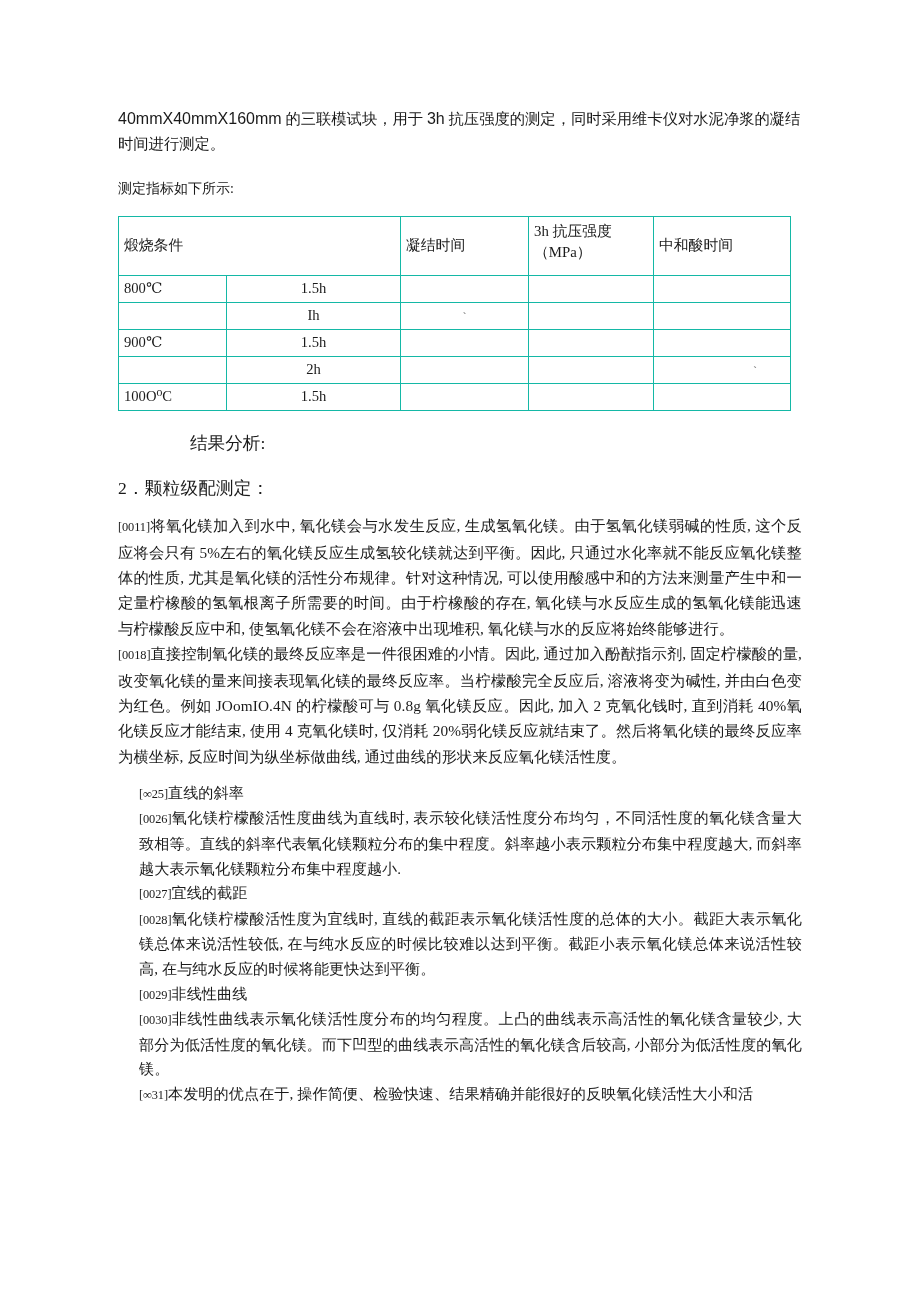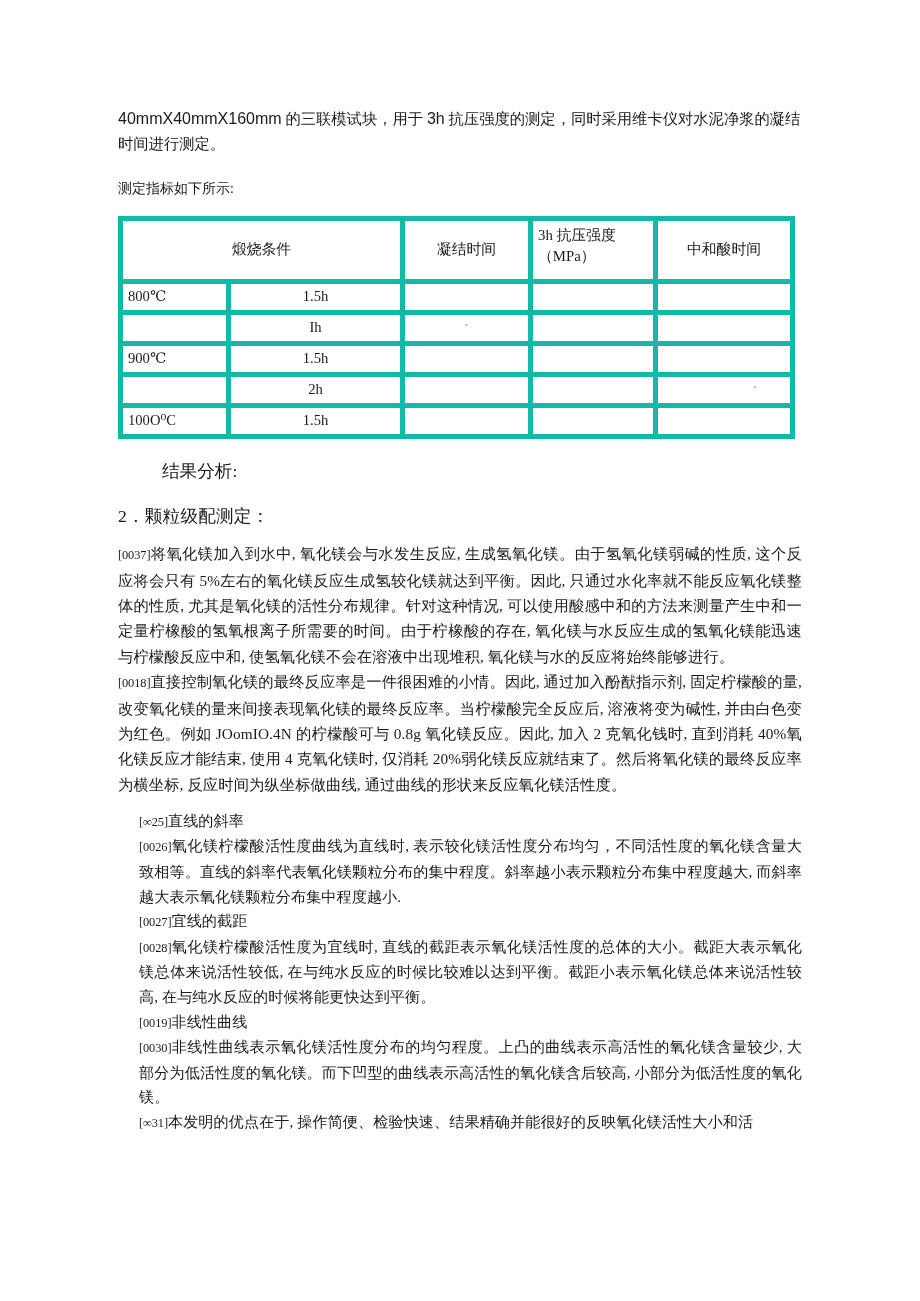--- a/index.html
+++ b/index.html
@@ -52,21 +52,21 @@
   }
   .latin {
     font-family: "Liberation Sans", "DejaVu Sans", sans-serif;
     font-size: 16px;
   }
 
   .spacer-sm { height: 12px; }
   .spacer-md { height: 19px; }
 
   .heading-indent {
-    margin: 0 0 0 44px;
+    margin: 0 0 0 72px;
     font-size: 17.6px;
     line-height: 26px;
   }
   .heading-2 {
     margin: 0;
     font-size: 17.6px;
     line-height: 26px;
     letter-spacing: 0.2px;
   }
   .lbl-measure {
@@ -79,29 +79,28 @@
   .tbl-wrap {
     margin: 14px 0 0 0;
     width: 672px;
   }
   table.data {
     border-collapse: collapse;
     width: 672px;
     table-layout: fixed;
   }
   table.data td {
-    border: 5px solid #14b8a6;
+    border: 1px solid #14b8a6;
     padding: 2px 5px;
     font-size: 14.6px;
     line-height: 21px;
     vertical-align: middle;
     height: 22px;
   }
   table.data td.hdr {
-    text-align: center;
     height: 52px;
     vertical-align: middle;
     font-size: 14.8px;
   }
   table.data td.hdr-left {
     text-align: left;
     vertical-align: top;
     padding-top: 4px;
     height: 52px;
     font-size: 14.8px;
@@ -210,36 +209,36 @@
     <div class="spacer-md"></div>
 
     <p class="heading-indent">结果分析:</p>
 
     <div class="spacer-md"></div>
 
     <p class="heading-2">2．颗粒级配测定：</p>
 
     <div class="spacer-sm"></div>
 
-    <p class="para"><span class="lead-num">[0037]</span><span>将氧化镁加入到水中, 氧化镁会与水发生反应, 生成氢氧化镁。由于氢氧化镁弱碱的性质, 这个反应将会只有 5%左右的氧化镁反应生成氢较化镁就达到平衡。因此, 只通过水化率就不能反应氧化镁整体的性质, 尤其是氧化镁的活性分布规律。针对这种情况, 可以使用酸感中和的方法来测量产生中和一定量柠橡酸的氢氧根离子所需要的时间。由于柠橡酸的存在, 氧化镁与水反应生成的氢氧化镁能迅速与柠檬酸反应中和, 使氢氧化镁不会在溶液中出现堆积, 氧化镁与水的反应将始终能够进行。</span></p>
+    <p class="para"><span class="lead-num">[0011]</span><span>将氧化镁加入到水中, 氧化镁会与水发生反应, 生成氢氧化镁。由于氢氧化镁弱碱的性质, 这个反应将会只有 5%左右的氧化镁反应生成氢较化镁就达到平衡。因此, 只通过水化率就不能反应氧化镁整体的性质, 尤其是氧化镁的活性分布规律。针对这种情况, 可以使用酸感中和的方法来测量产生中和一定量柠橡酸的氢氧根离子所需要的时间。由于柠橡酸的存在, 氧化镁与水反应生成的氢氧化镁能迅速与柠檬酸反应中和, 使氢氧化镁不会在溶液中出现堆积, 氧化镁与水的反应将始终能够进行。</span></p>
 
     <p class="para"><span class="lead-num">[0018]</span><span>直接控制氧化镁的最终反应率是一件很困难的小情。因此, 通过加入酚猷指示剂, 固定柠檬酸的量, 改变氧化镁的量来间接表现氧化镁的最终反应率。当柠檬酸完全反应后, 溶液将变为碱性, 并由白色变为红色。例如 JOomIO.4N 的柠檬酸可与 0.8g 氧化镁反应。因此, 加入 2 克氧化钱时, 直到消耗 40%氧化镁反应才能结束, 使用 4 克氧化镁时, 仅消耗 20%弱化镁反应就结束了。然后将氧化镁的最终反应率为横坐标, 反应时间为纵坐标做曲线, 通过曲线的形状来反应氧化镁活性度。</span></p>
 
     <div class="spacer-sm"></div>
 
     <div class="block-indent">
       <p class="para nowrap-line"><span class="lead-num">[∞25]</span><span>直线的斜率</span></p>
 
       <p class="para"><span class="lead-num">[0026]</span><span>氧化镁柠檬酸活性度曲线为直线时, 表示较化镁活性度分布均匀，不同活性度的氧化镁含量大致相等。直线的斜率代表氧化镁颗粒分布的集中程度。斜率越小表示颗粒分布集中程度越大, 而斜率越大表示氧化镁颗粒分布集中程度越小.</span></p>
 
       <p class="para nowrap-line"><span class="lead-num">[0027]</span><span>宜线的截距</span></p>
 
       <p class="para"><span class="lead-num">[0028]</span><span>氧化镁柠檬酸活性度为宜线时, 直线的截距表示氧化镁活性度的总体的大小。截距大表示氧化镁总体来说活性较低, 在与纯水反应的时候比较难以达到平衡。截距小表示氧化镁总体来说活性较高, 在与纯水反应的时候将能更快达到平衡。</span></p>
 
-      <p class="para nowrap-line"><span class="lead-num">[0019]</span><span>非线性曲线</span></p>
+      <p class="para nowrap-line"><span class="lead-num">[0029]</span><span>非线性曲线</span></p>
 
       <p class="para"><span class="lead-num">[0030]</span><span>非线性曲线表示氧化镁活性度分布的均匀程度。上凸的曲线表示高活性的氧化镁含量较少, 大部分为低活性度的氧化镁。而下凹型的曲线表示高活性的氧化镁含后较高, 小部分为低活性度的氧化镁。</span></p>
 
       <p class="para nowrap-line"><span class="lead-num">[∞31]</span><span>本发明的优点在于, 操作简便、检验快速、结果精确并能很好的反映氧化镁活性大小和活</span></p>
     </div>
 
   </div>
 </div>
 
 </body></html>

